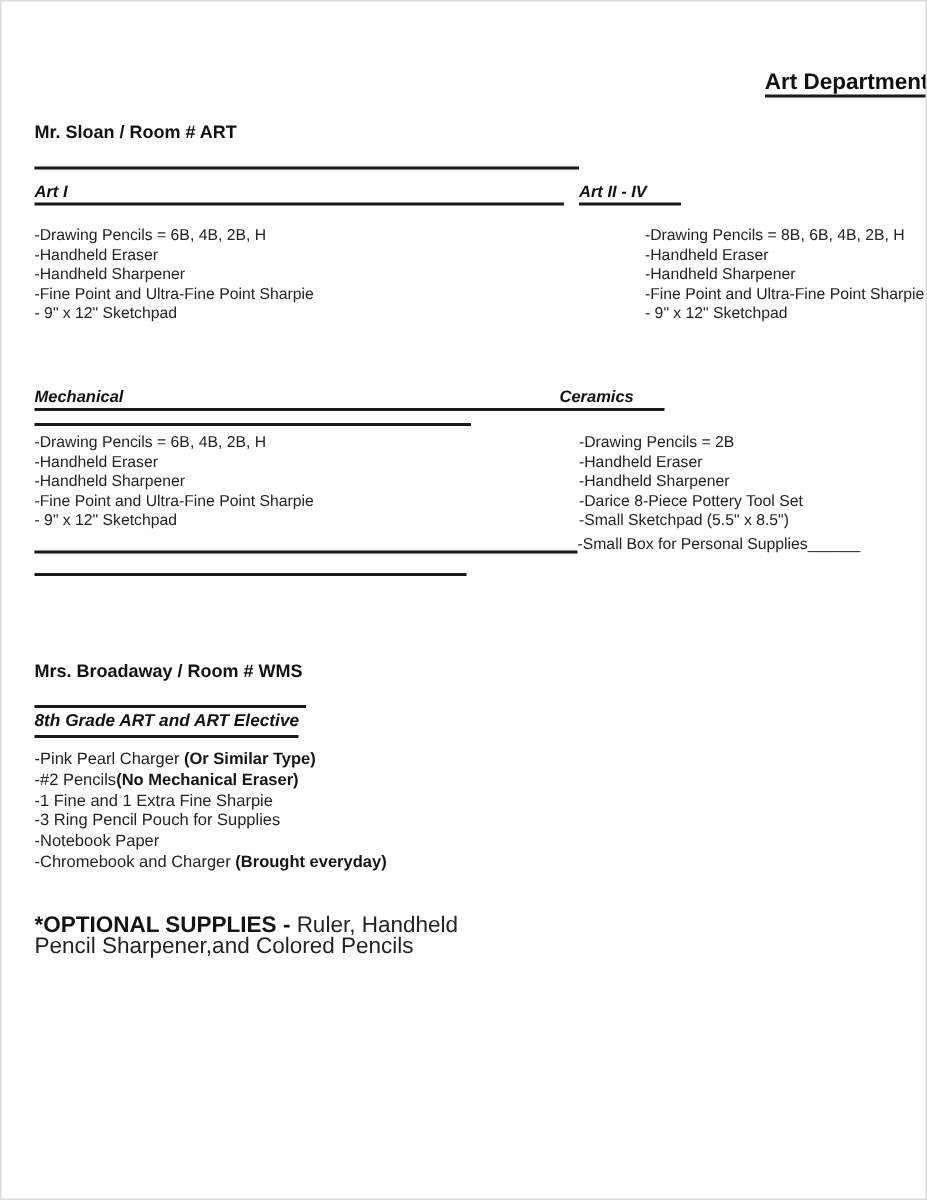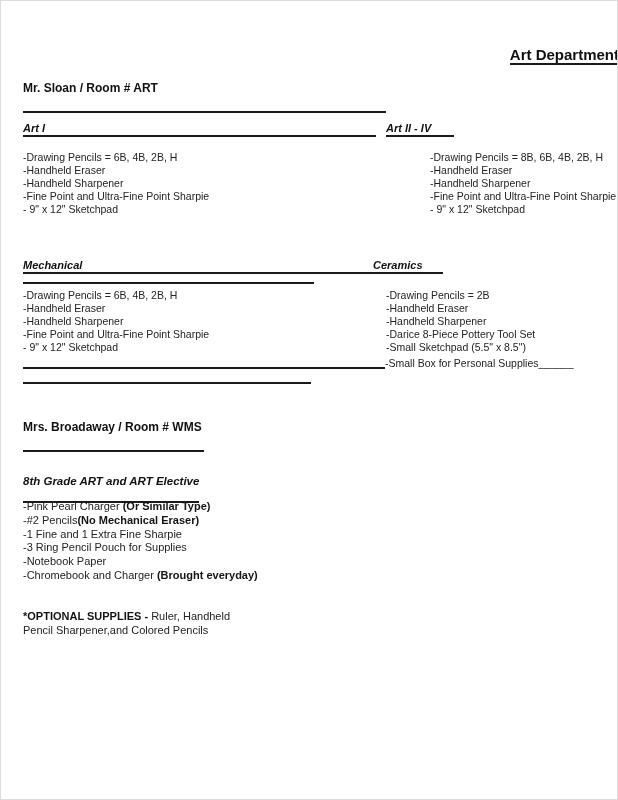--- a/index.html
+++ b/index.html
@@ -34,26 +34,26 @@
     line-height:12px;
     border-bottom:2px solid #1a1a1a;
     padding-bottom:1px;
     white-space:nowrap;
   }
   .course {
     display:inline-block;
     font-size:11.5px; font-weight:bold; font-style:italic; color:#111;
     line-height:12px;
     border-bottom:2px solid #1a1a1a;
-    padding-bottom:14px;
+    padding-bottom:3px;
     white-space:nowrap;
   }
   .list { font-size:10.5px; line-height:12.9px; color:#232323; white-space:nowrap; }
   .list3 { font-size:11px; line-height:13.8px; color:#232323; white-space:nowrap; }
-  .opt { font-size:11px; line-height:13.5px; color:#232323; white-space:nowrap; }
+  .opt { font-size:15px; line-height:13.5px; color:#232323; white-space:nowrap; }
   .bld { font-weight:bold; color:#141414; }
   .rule { border-top:2px solid #1a1a1a; height:0; }
 </style>
 </head>
 <body>
 
 <div class="page">
 
   <div class="abs title-row">
     <span class="title">Art Department</span>
@@ -109,21 +109,21 @@
     <div>-Handheld Sharpener</div>
     <div>-Darice 8-Piece Pottery Tool Set</div>
     <div>-Small Sketchpad (5.5" x 8.5")</div>
   </div>
   <div class="abs list" style="left:384px;top:356px;">-Small Box for Personal Supplies______</div>
 
   <div class="abs rule" style="left:22px;top:366px;width:362px;"></div>
 
   <div class="abs rule" style="left:22px;top:381px;width:288px;"></div>
 
-  <div class="abs hdr" style="left:22px;top:420px;width:181px;">
+  <div class="abs hdr" style="left:22px;top:440px;width:181px;">
     <span>Mrs. Broadaway / Room # WMS</span>
   </div>
 
   <div class="abs" style="left:22px;top:470px;">
     <span class="course">8th Grade ART and ART Elective</span>
   </div>
 
   <div class="abs list3" style="left:22px;top:499px;">
     <div><span>-Pink Pearl Charger </span><span class="bld">(Or Similar Type)</span></div>
     <div><span>-#2 Pencils</span><span class="bld">(No Mechanical Eraser)</span></div>

